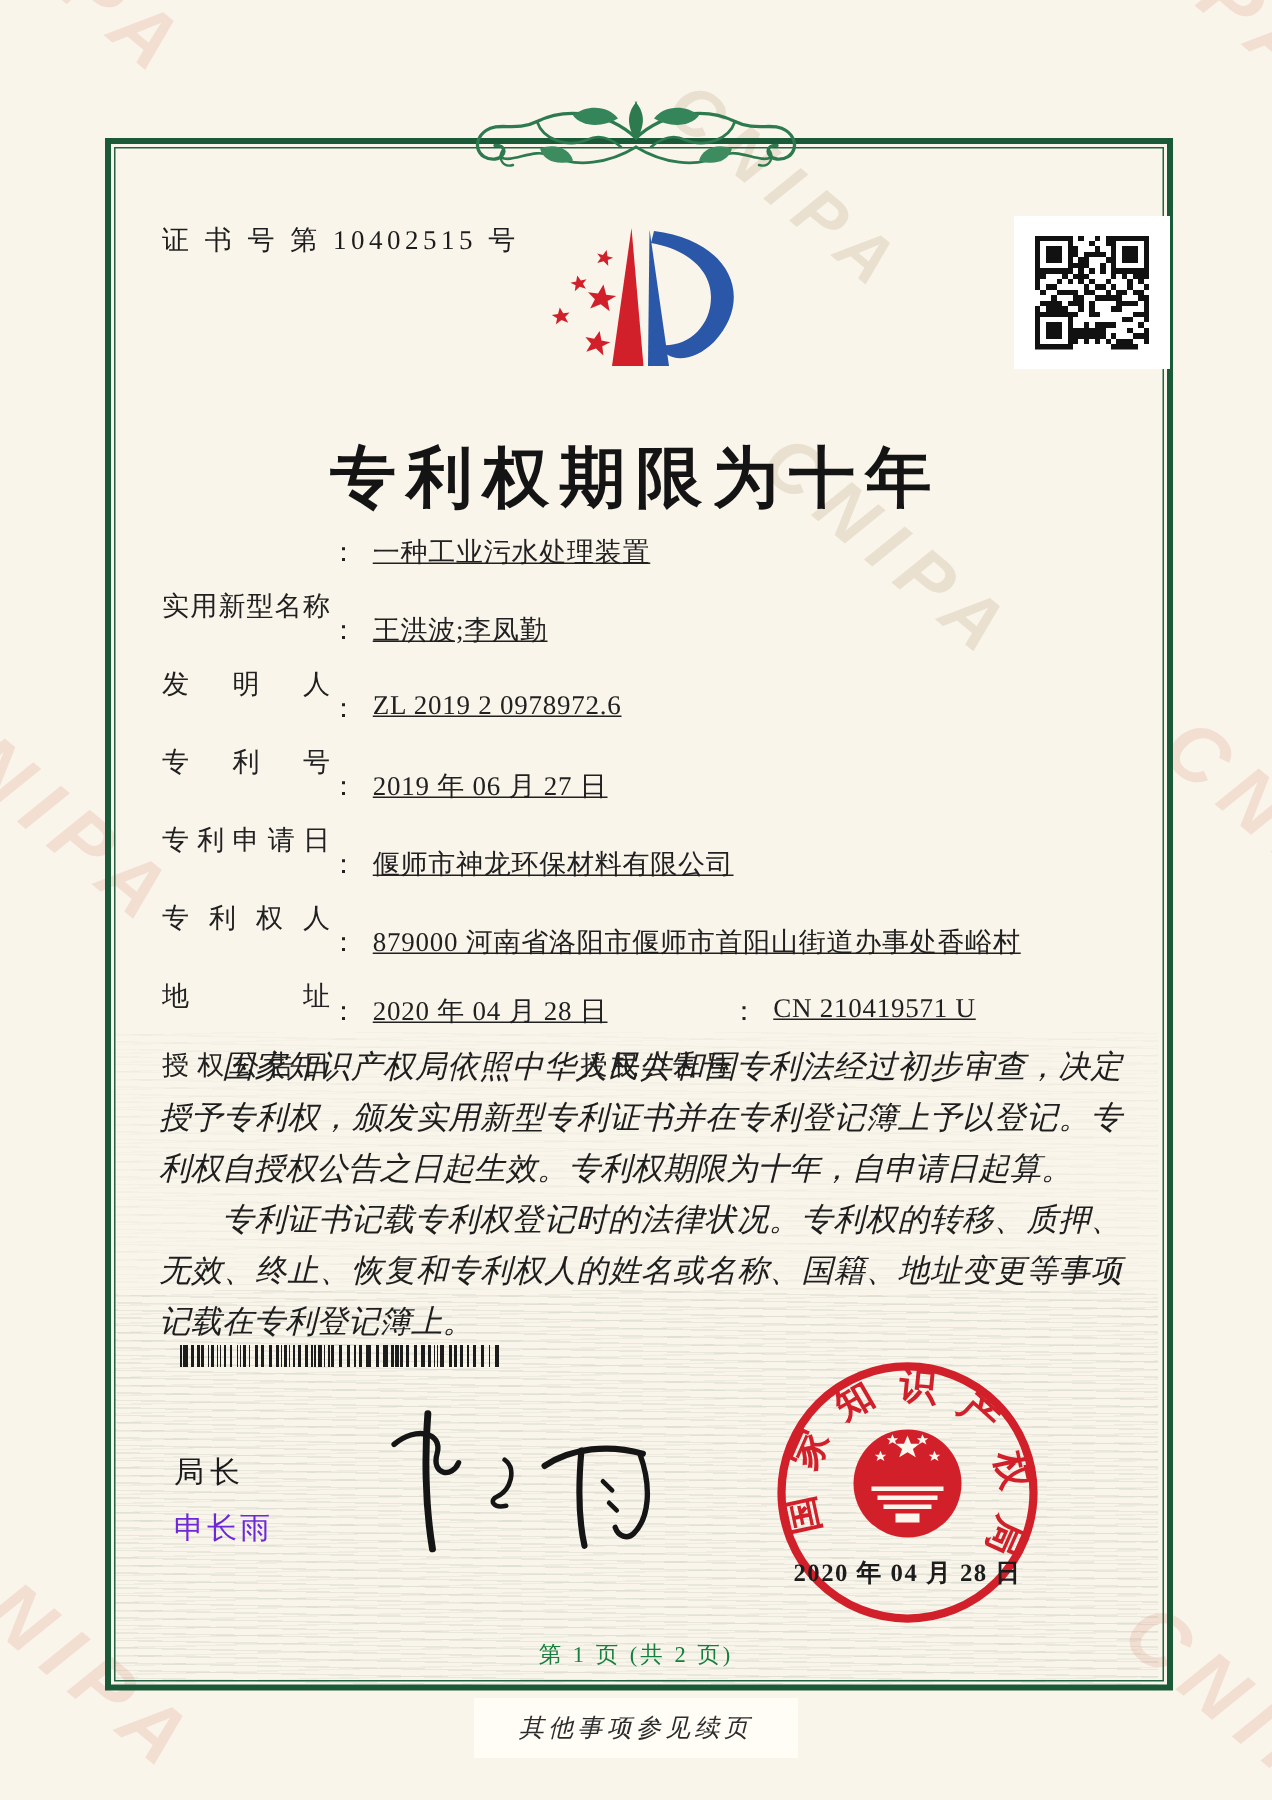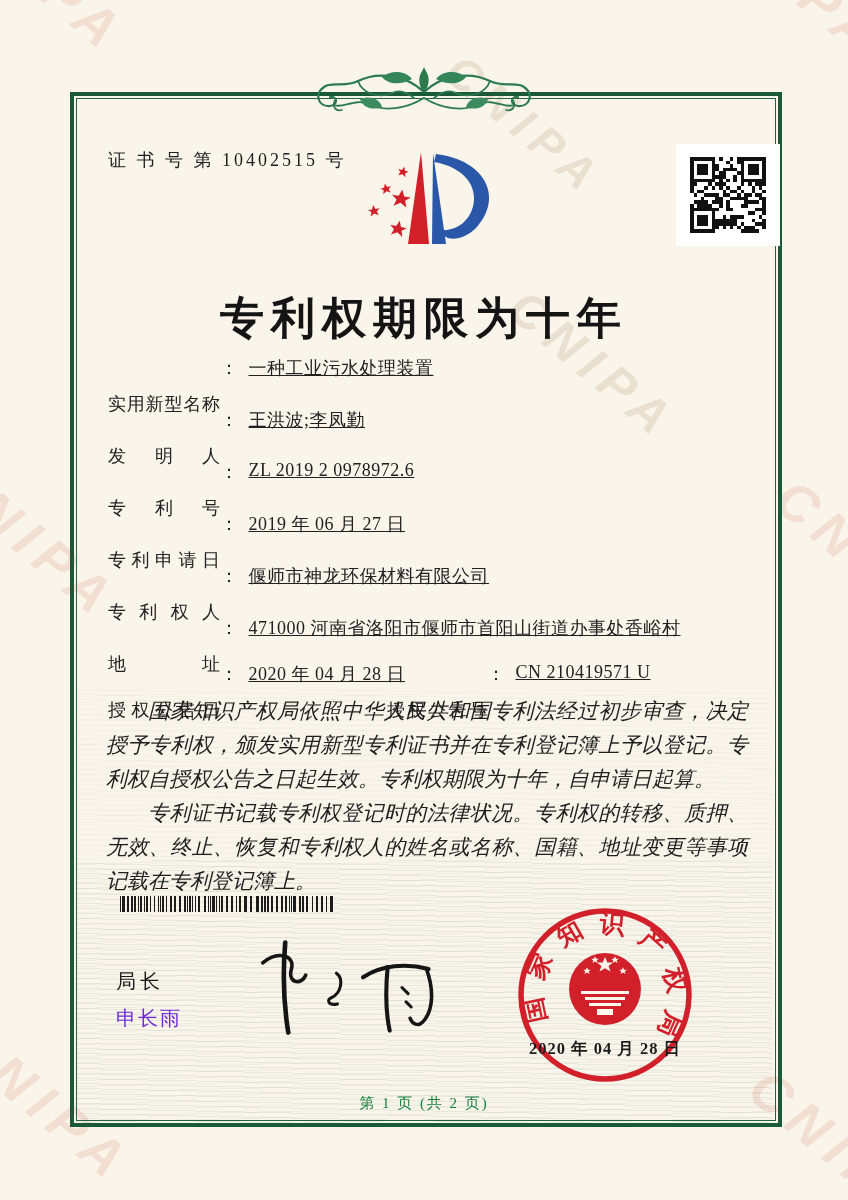--- a/index.html
+++ b/index.html
@@ -378,21 +378,21 @@
   <div class="frow" style="top:512px">
     <span class="flabel">专利申请日</span><span class="fcolon">：</span>
     <span class="fvalue">2019 年 06 月 27 日</span>
   </div>
   <div class="frow" style="top:564px">
     <span class="flabel">专利权人</span><span class="fcolon">：</span>
     <span class="fvalue">偃师市神龙环保材料有限公司</span>
   </div>
   <div class="frow" style="top:616px">
     <span class="flabel">地址</span><span class="fcolon">：</span>
-    <span class="fvalue">471000 河南省洛阳市偃师市首阳山街道办事处香峪村</span>
+    <span class="fvalue">879000 河南省洛阳市偃师市首阳山街道办事处香峪村</span>
   </div>
   <div class="frow" style="top:662px">
     <span class="flabel">授权公告日</span><span class="fcolon">：</span>
     <span class="fvalue">2020 年 04 月 28 日</span>
     <span class="pair2">
       <span class="flabel">授权公告号</span><span class="fcolon">：</span>
       <span class="fvalue">CN 210419571 U</span>
     </span>
   </div>
 
@@ -493,14 +493,15 @@
         <rect x="70" y="92" width="40" height="3"></rect>
         <rect x="74" y="98" width="32" height="3"></rect>
         <rect x="82" y="104" width="16" height="6"></rect>
       </g>
     </g>
   </svg>
   <div class="seal-date">2020 年 04 月 28 日</div>
 
   <div class="page-indicator">第 1 页 (共 2 页)</div>
 
+  <div class="footer-note">其他事项参见续页</div>
 
 </div>
 
 </body></html>

